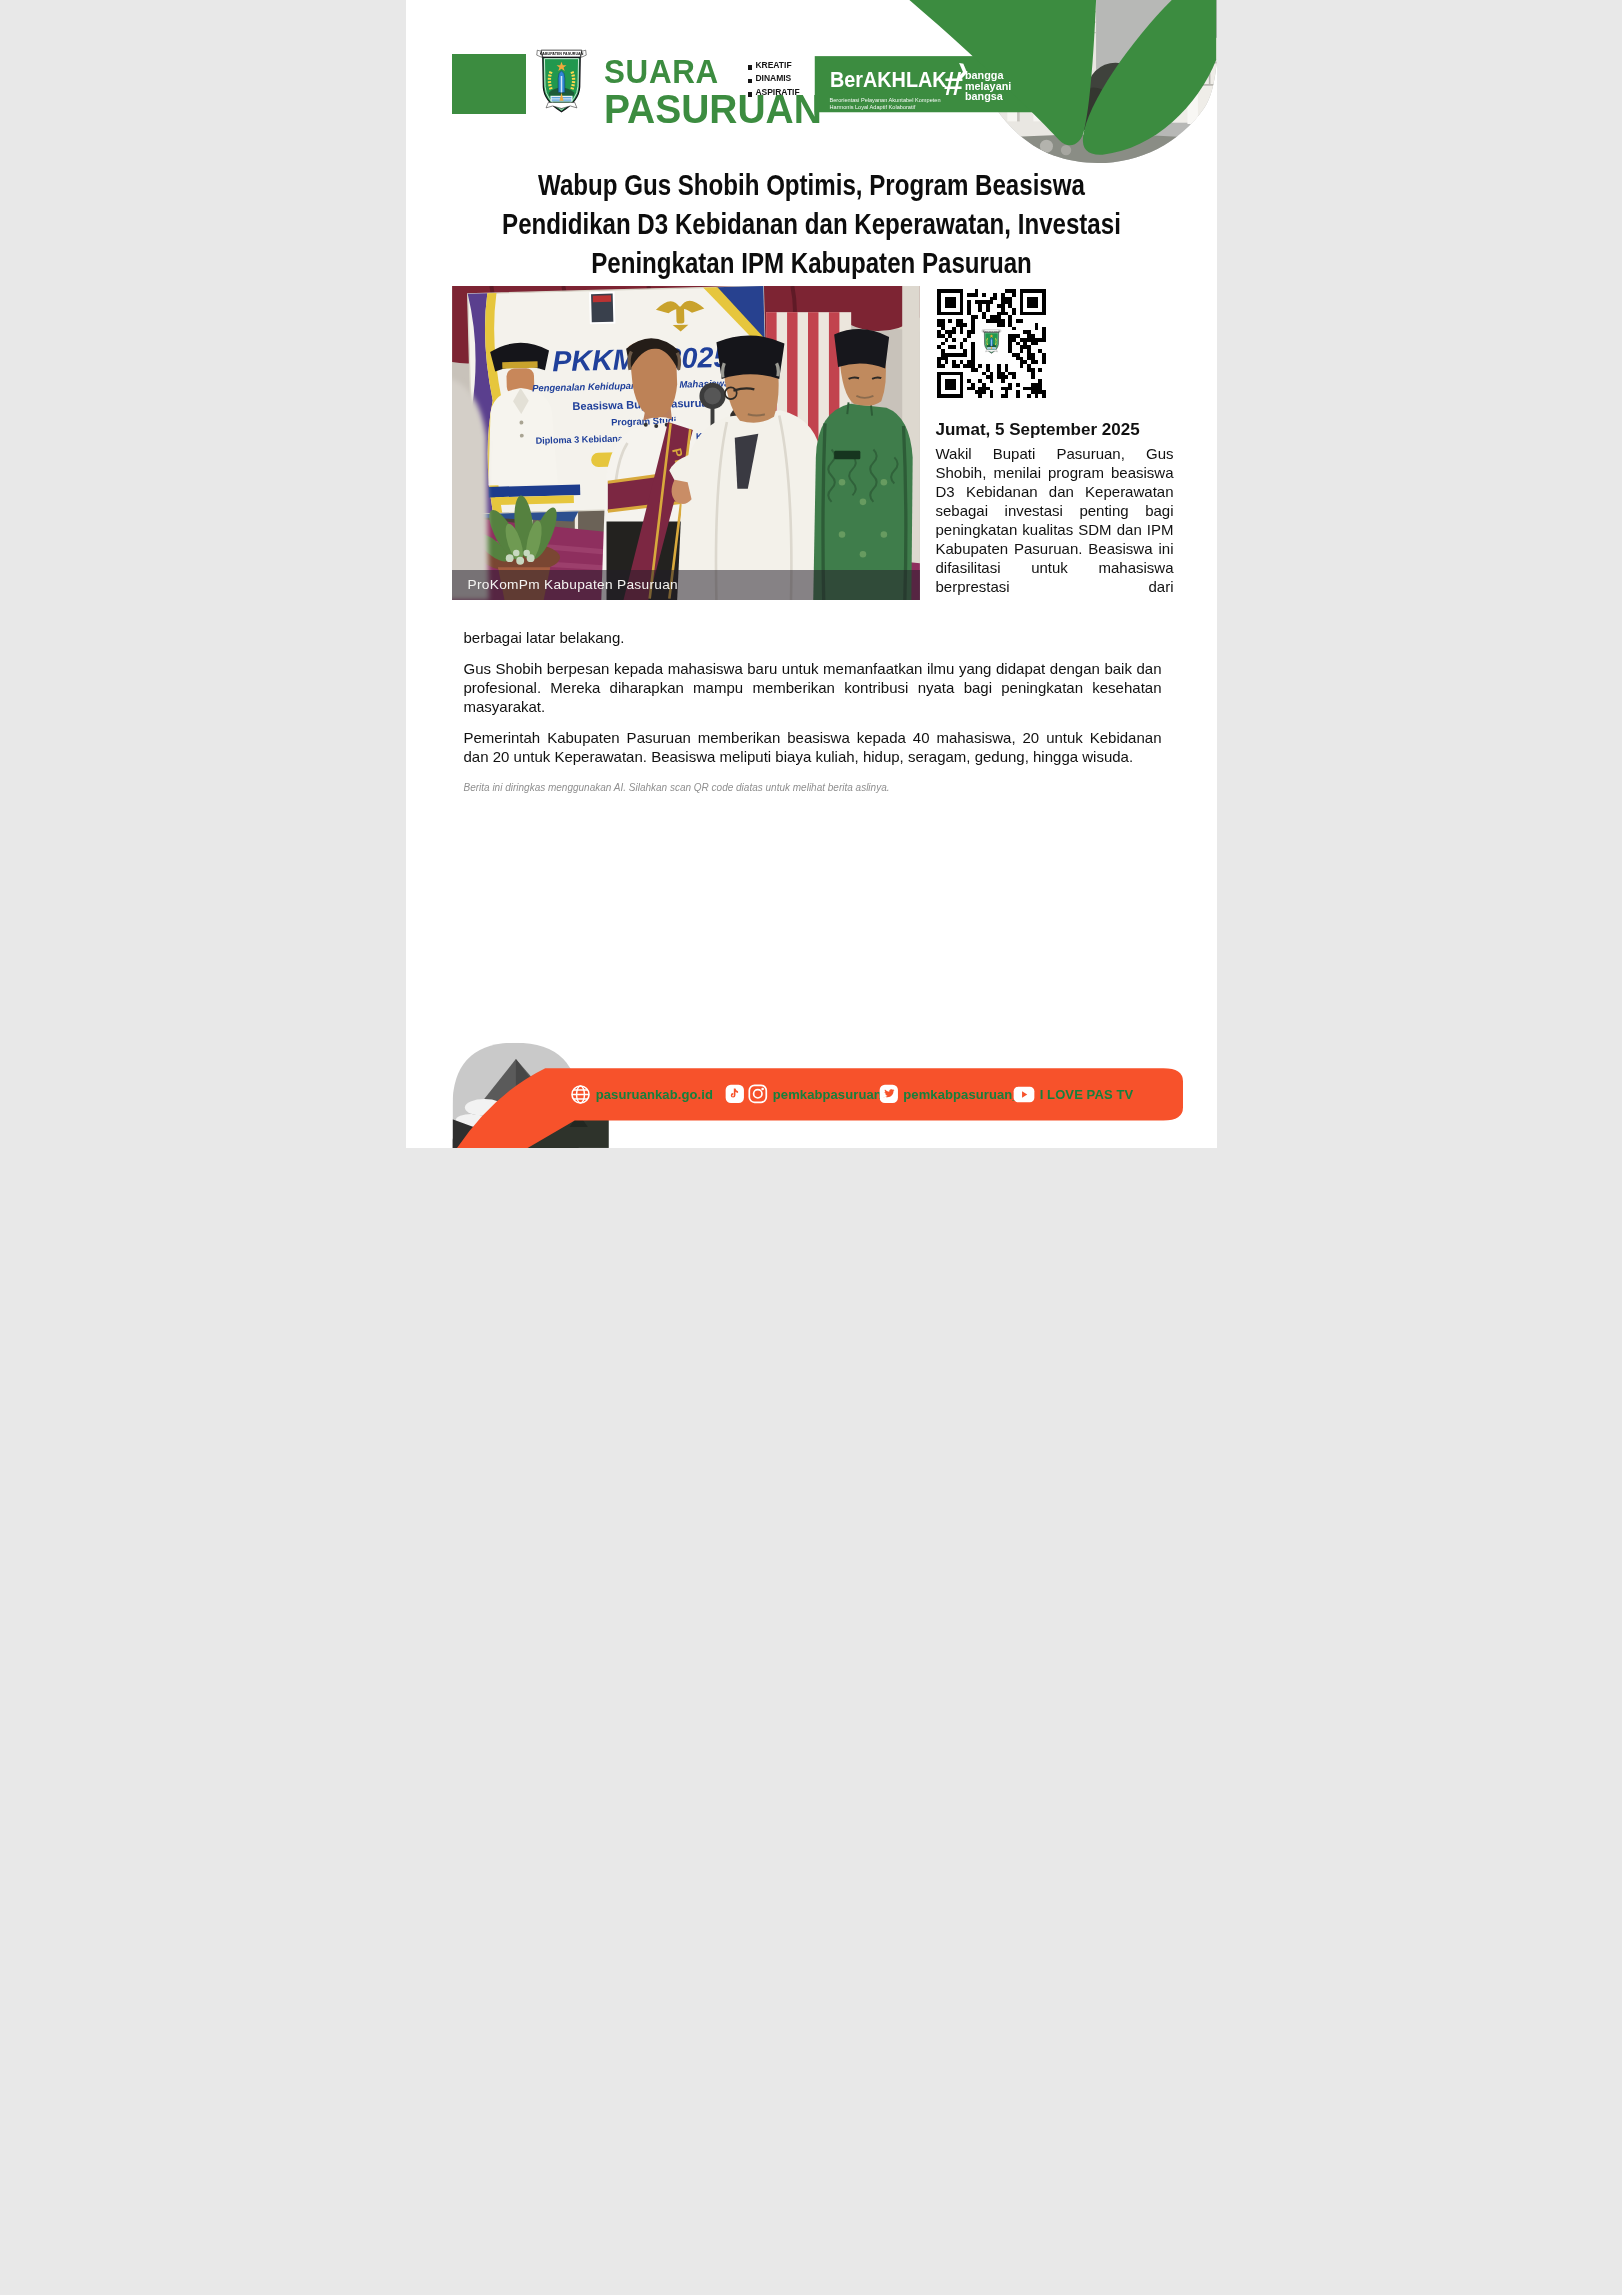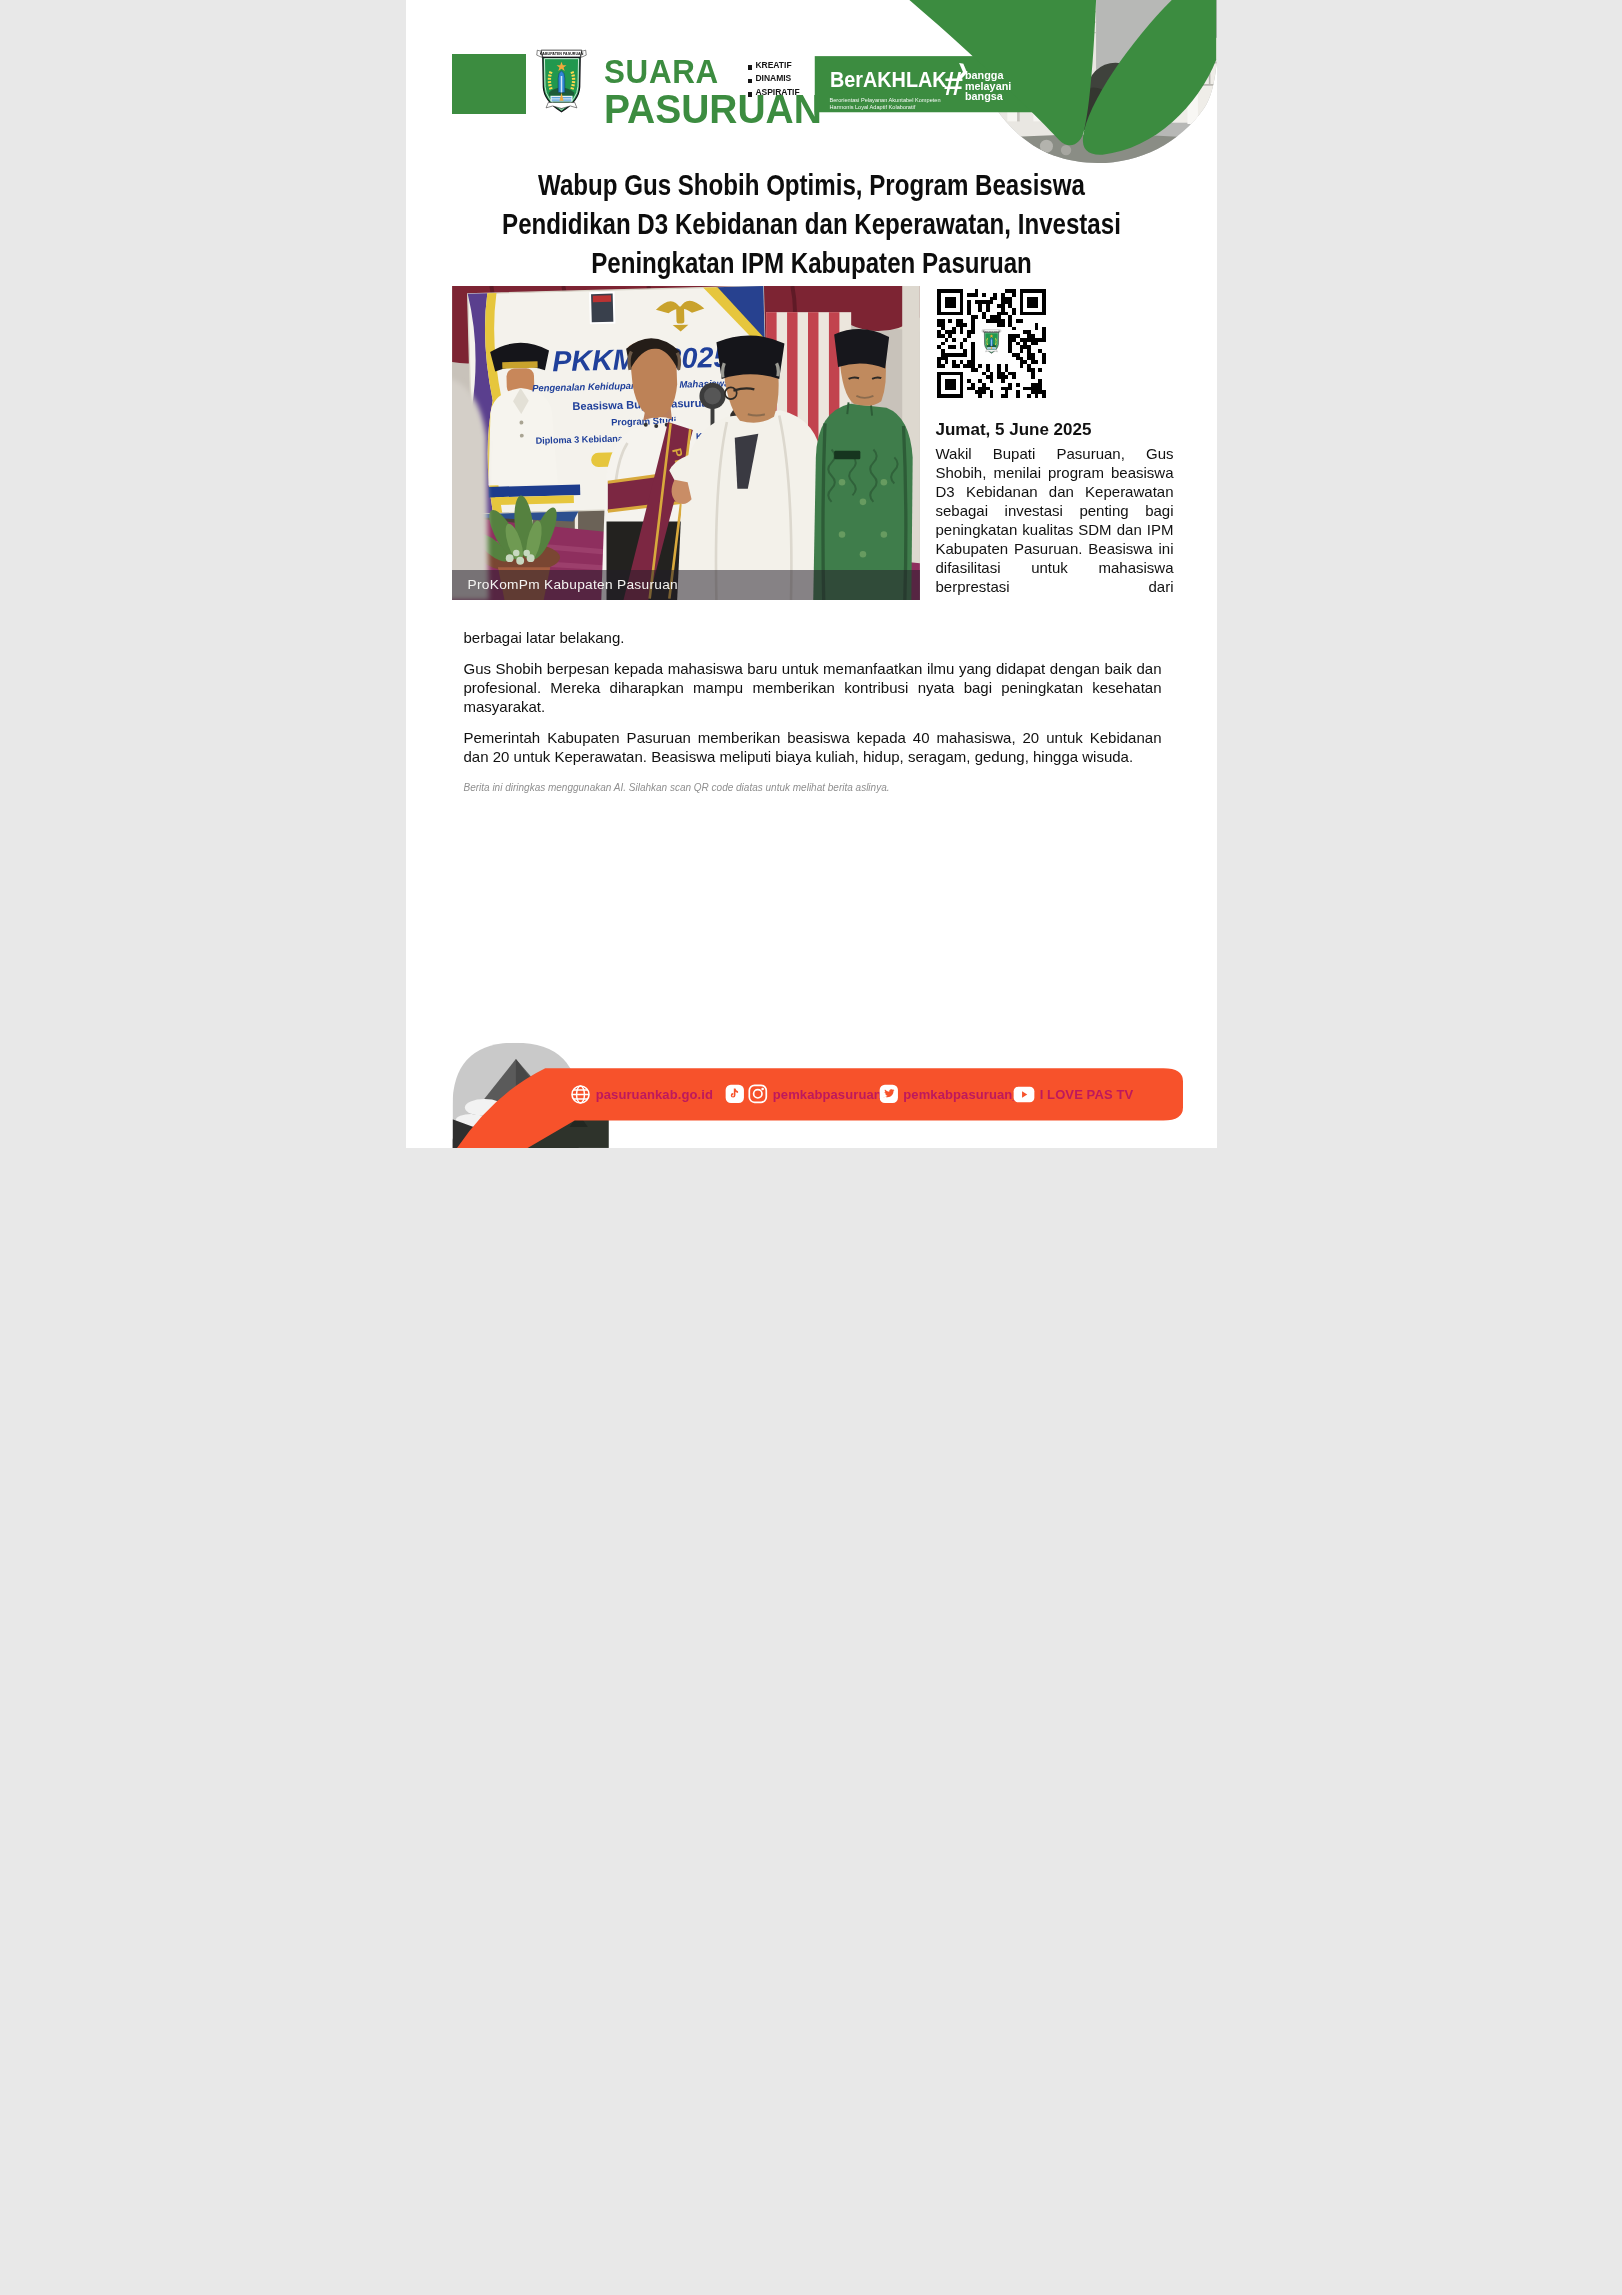--- a/index.html
+++ b/index.html
@@ -33,21 +33,21 @@
   .qr{left:531px;top:289px;width:109px;height:109px;}
   .qr-logo{left:575px;top:327px;width:22px;height:29px;background:#fff;border-radius:2.6px;padding:0.7px;}
   .date{left:530px;top:420px;font-size:17px;font-weight:bold;}
   .lead{left:530px;top:444px;width:238px;font-size:15px;line-height:19px;
     text-align:justify;text-align-last:justify;}
   
   .body-text{left:46px;top:616px;width:722px;font-size:15px;line-height:19px;text-align:justify;}
   .body-text p{margin:12px;}
   .ai-note{font-size:10px;font-style:italic;color:#8f8f8f;margin-top:5.9px !important;text-align:left;}
   
-  .social{top:1077px;height:34px;display:flex;align-items:center;color:#be185d;font-weight:bold;font-size:13px;}
+  .social{top:1077px;height:34px;display:flex;align-items:center;color:#15803d;font-weight:bold;font-size:13px;}
   .social .txt{margin-left:5.2px;letter-spacing:0.1px;}
   .g1{left:164px;} .g2{left:319px;} .g3{left:473px;} .g4{left:607px;}
   svg{display:block;}
 </style>
 </head>
 <body>
 
 <div class="page">
 
   <svg class="abs" style="left:0;top:0" width="811" height="171" viewBox="0 0 1240 262">
@@ -337,21 +337,21 @@
       <path d="M0,22 h7 v7 h-7 z M1,23 v5 h5 v-5 z" fill-rule="evenodd"></path>
         <rect x="2" y="24" width="3" height="3"></rect>
     </g>
   </svg>
   <div class="abs qr-logo">
     <svg width="21" height="27.5" viewBox="0 0 100 120">
         <use href="#emblem-sym"></use>
       </svg>
   </div>
 
-  <div class="abs date">Jumat, 5 June 2025</div>
+  <div class="abs date">Jumat, 5 September 2025</div>
   <div class="abs lead">Wakil Bupati Pasuruan, Gus Shobih, menilai program beasiswa D3 Kebidanan dan Keperawatan sebagai investasi penting bagi peningkatan kualitas SDM dan IPM Kabupaten Pasuruan. Beasiswa ini difasilitasi untuk mahasiswa berprestasi dari</div>
 
   <div class="abs body-text">
     <p>berbagai latar belakang.</p>
     <p>Gus Shobih berpesan kepada mahasiswa baru untuk memanfaatkan ilmu yang didapat dengan baik dan profesional. Mereka diharapkan mampu memberikan kontribusi nyata bagi peningkatan kesehatan masyarakat.</p>
     <p>Pemerintah Kabupaten Pasuruan memberikan beasiswa kepada 40 mahasiswa, 20 untuk Kebidanan dan 20 untuk Keperawatan. Beasiswa meliputi biaya kuliah, hidup, seragam, gedung, hingga wisuda.</p>
     <p class="ai-note">Berita ini diringkas menggunakan AI. Silahkan scan QR code diatas untuk melihat berita aslinya.</p>
   </div>
 
   <svg class="abs" style="left:0;top:1021px" width="811" height="127" viewBox="0 0 1240 194">

